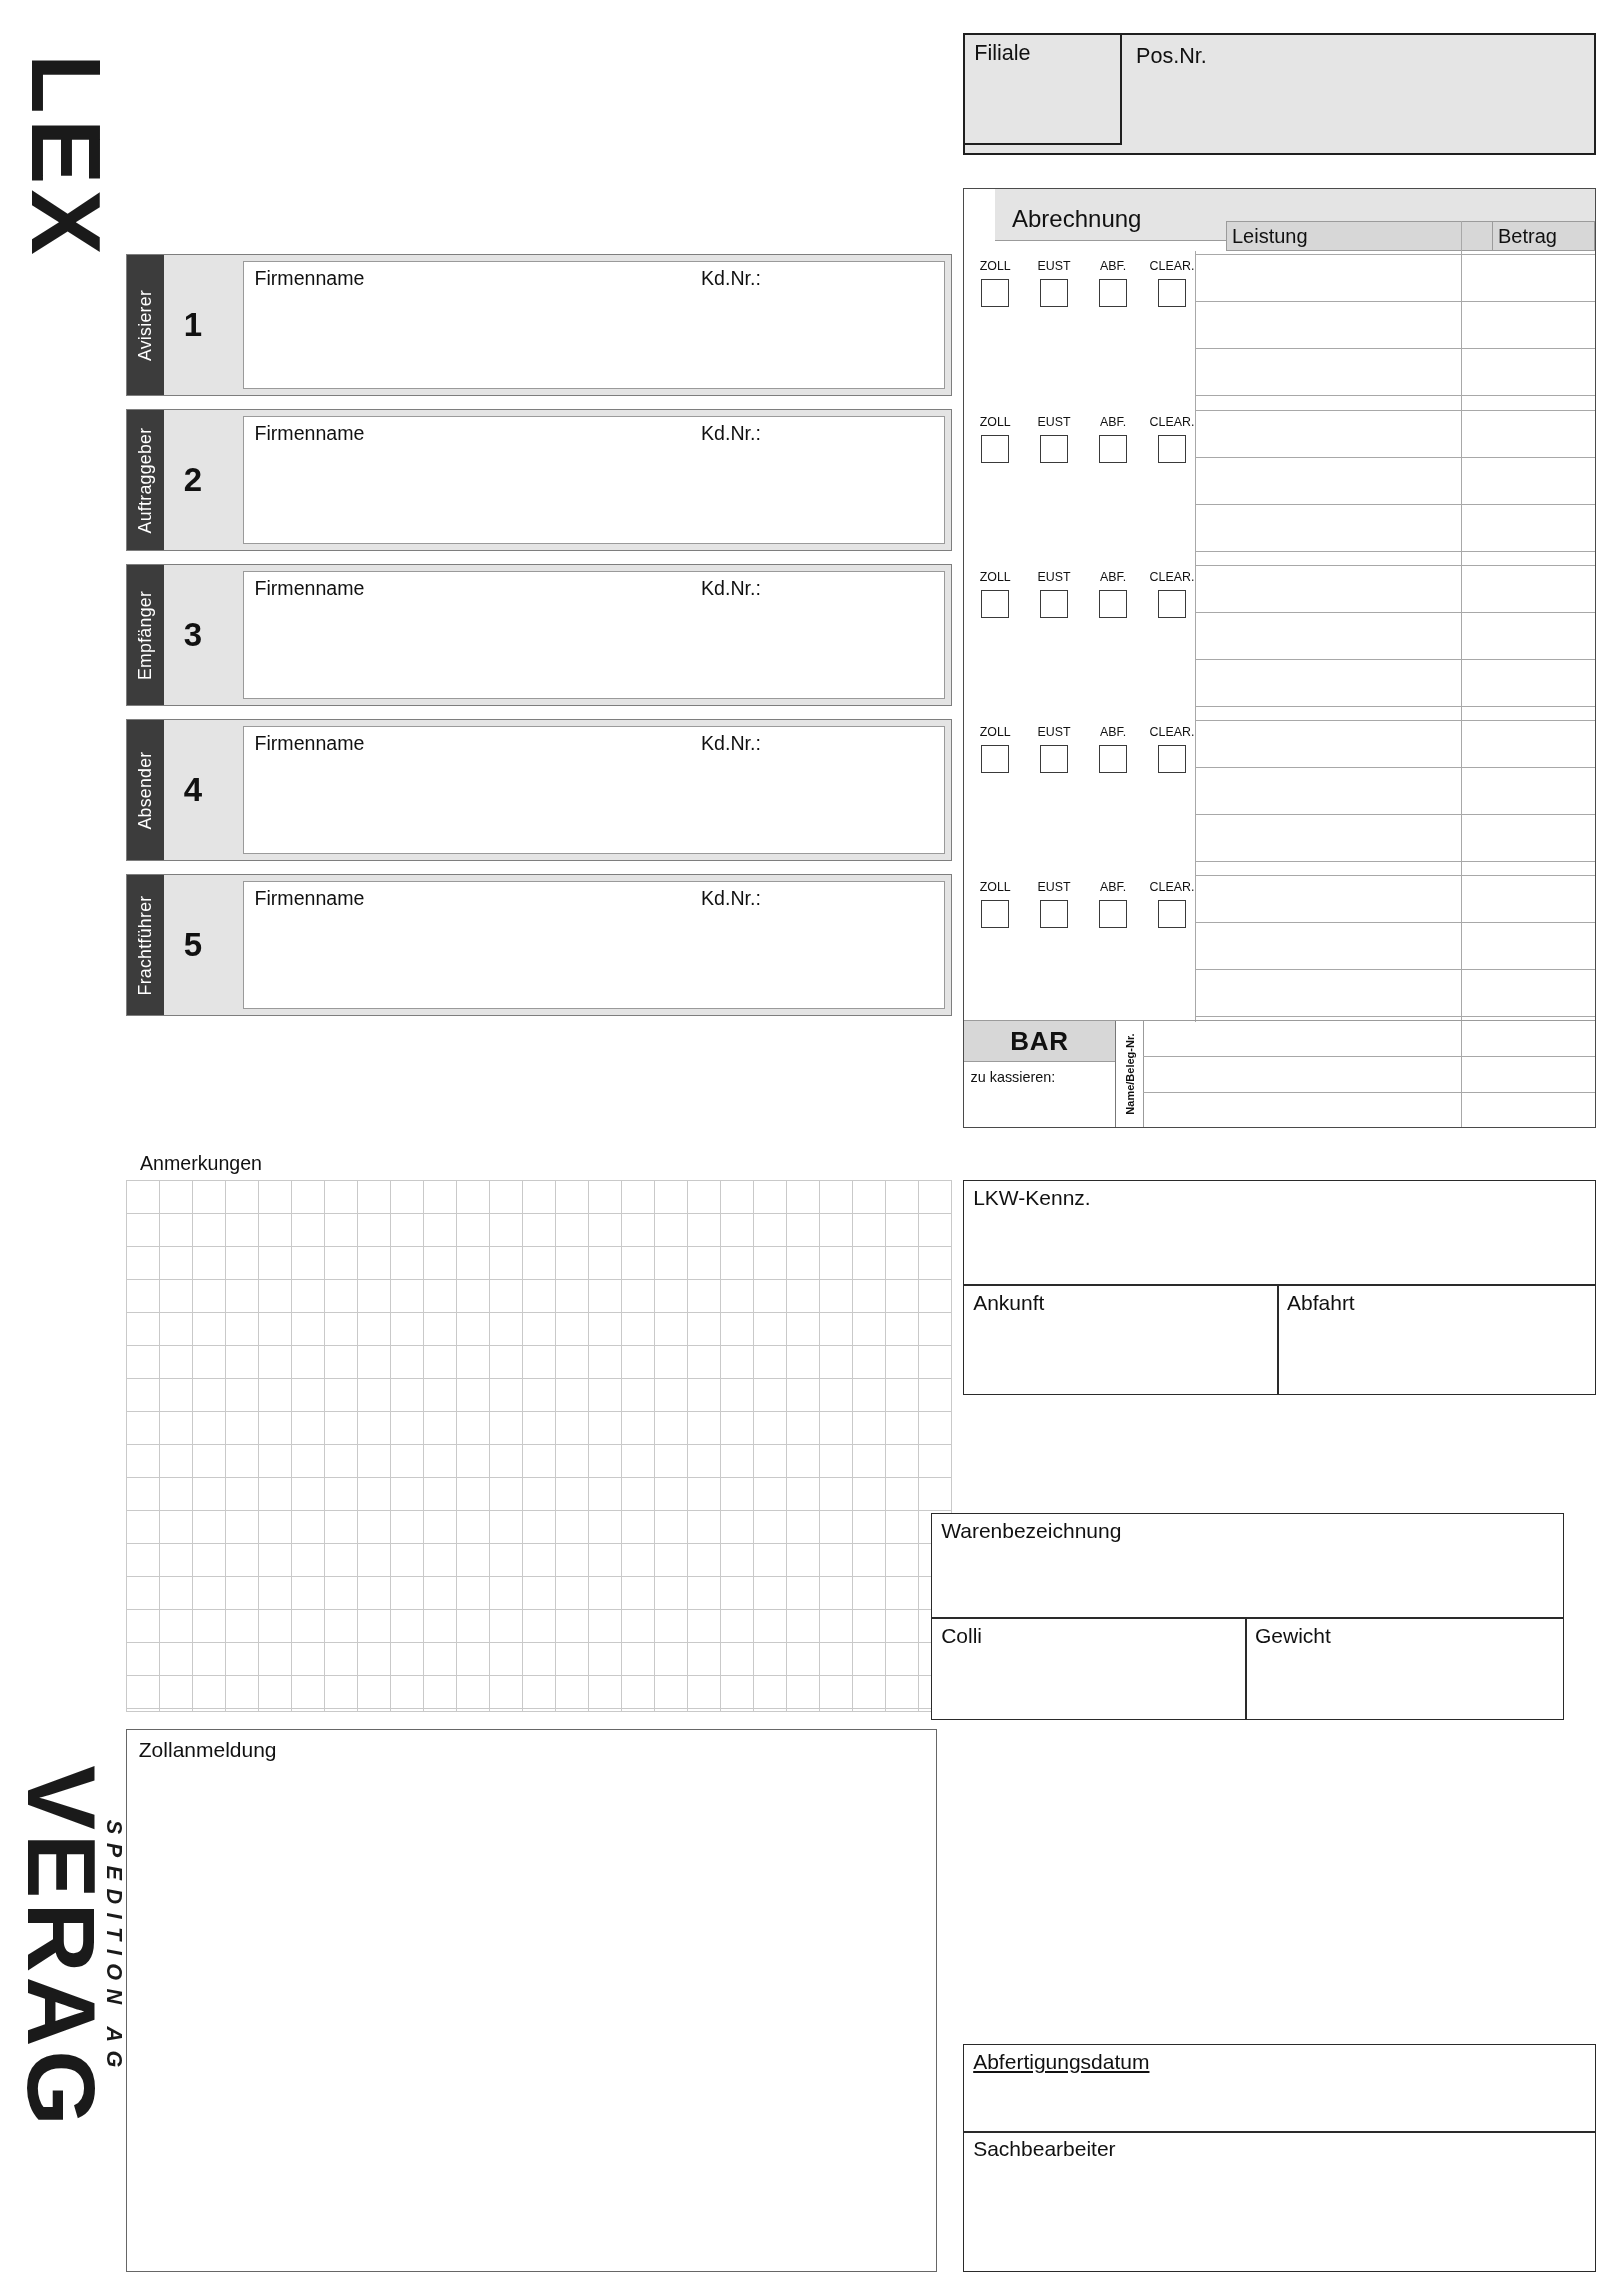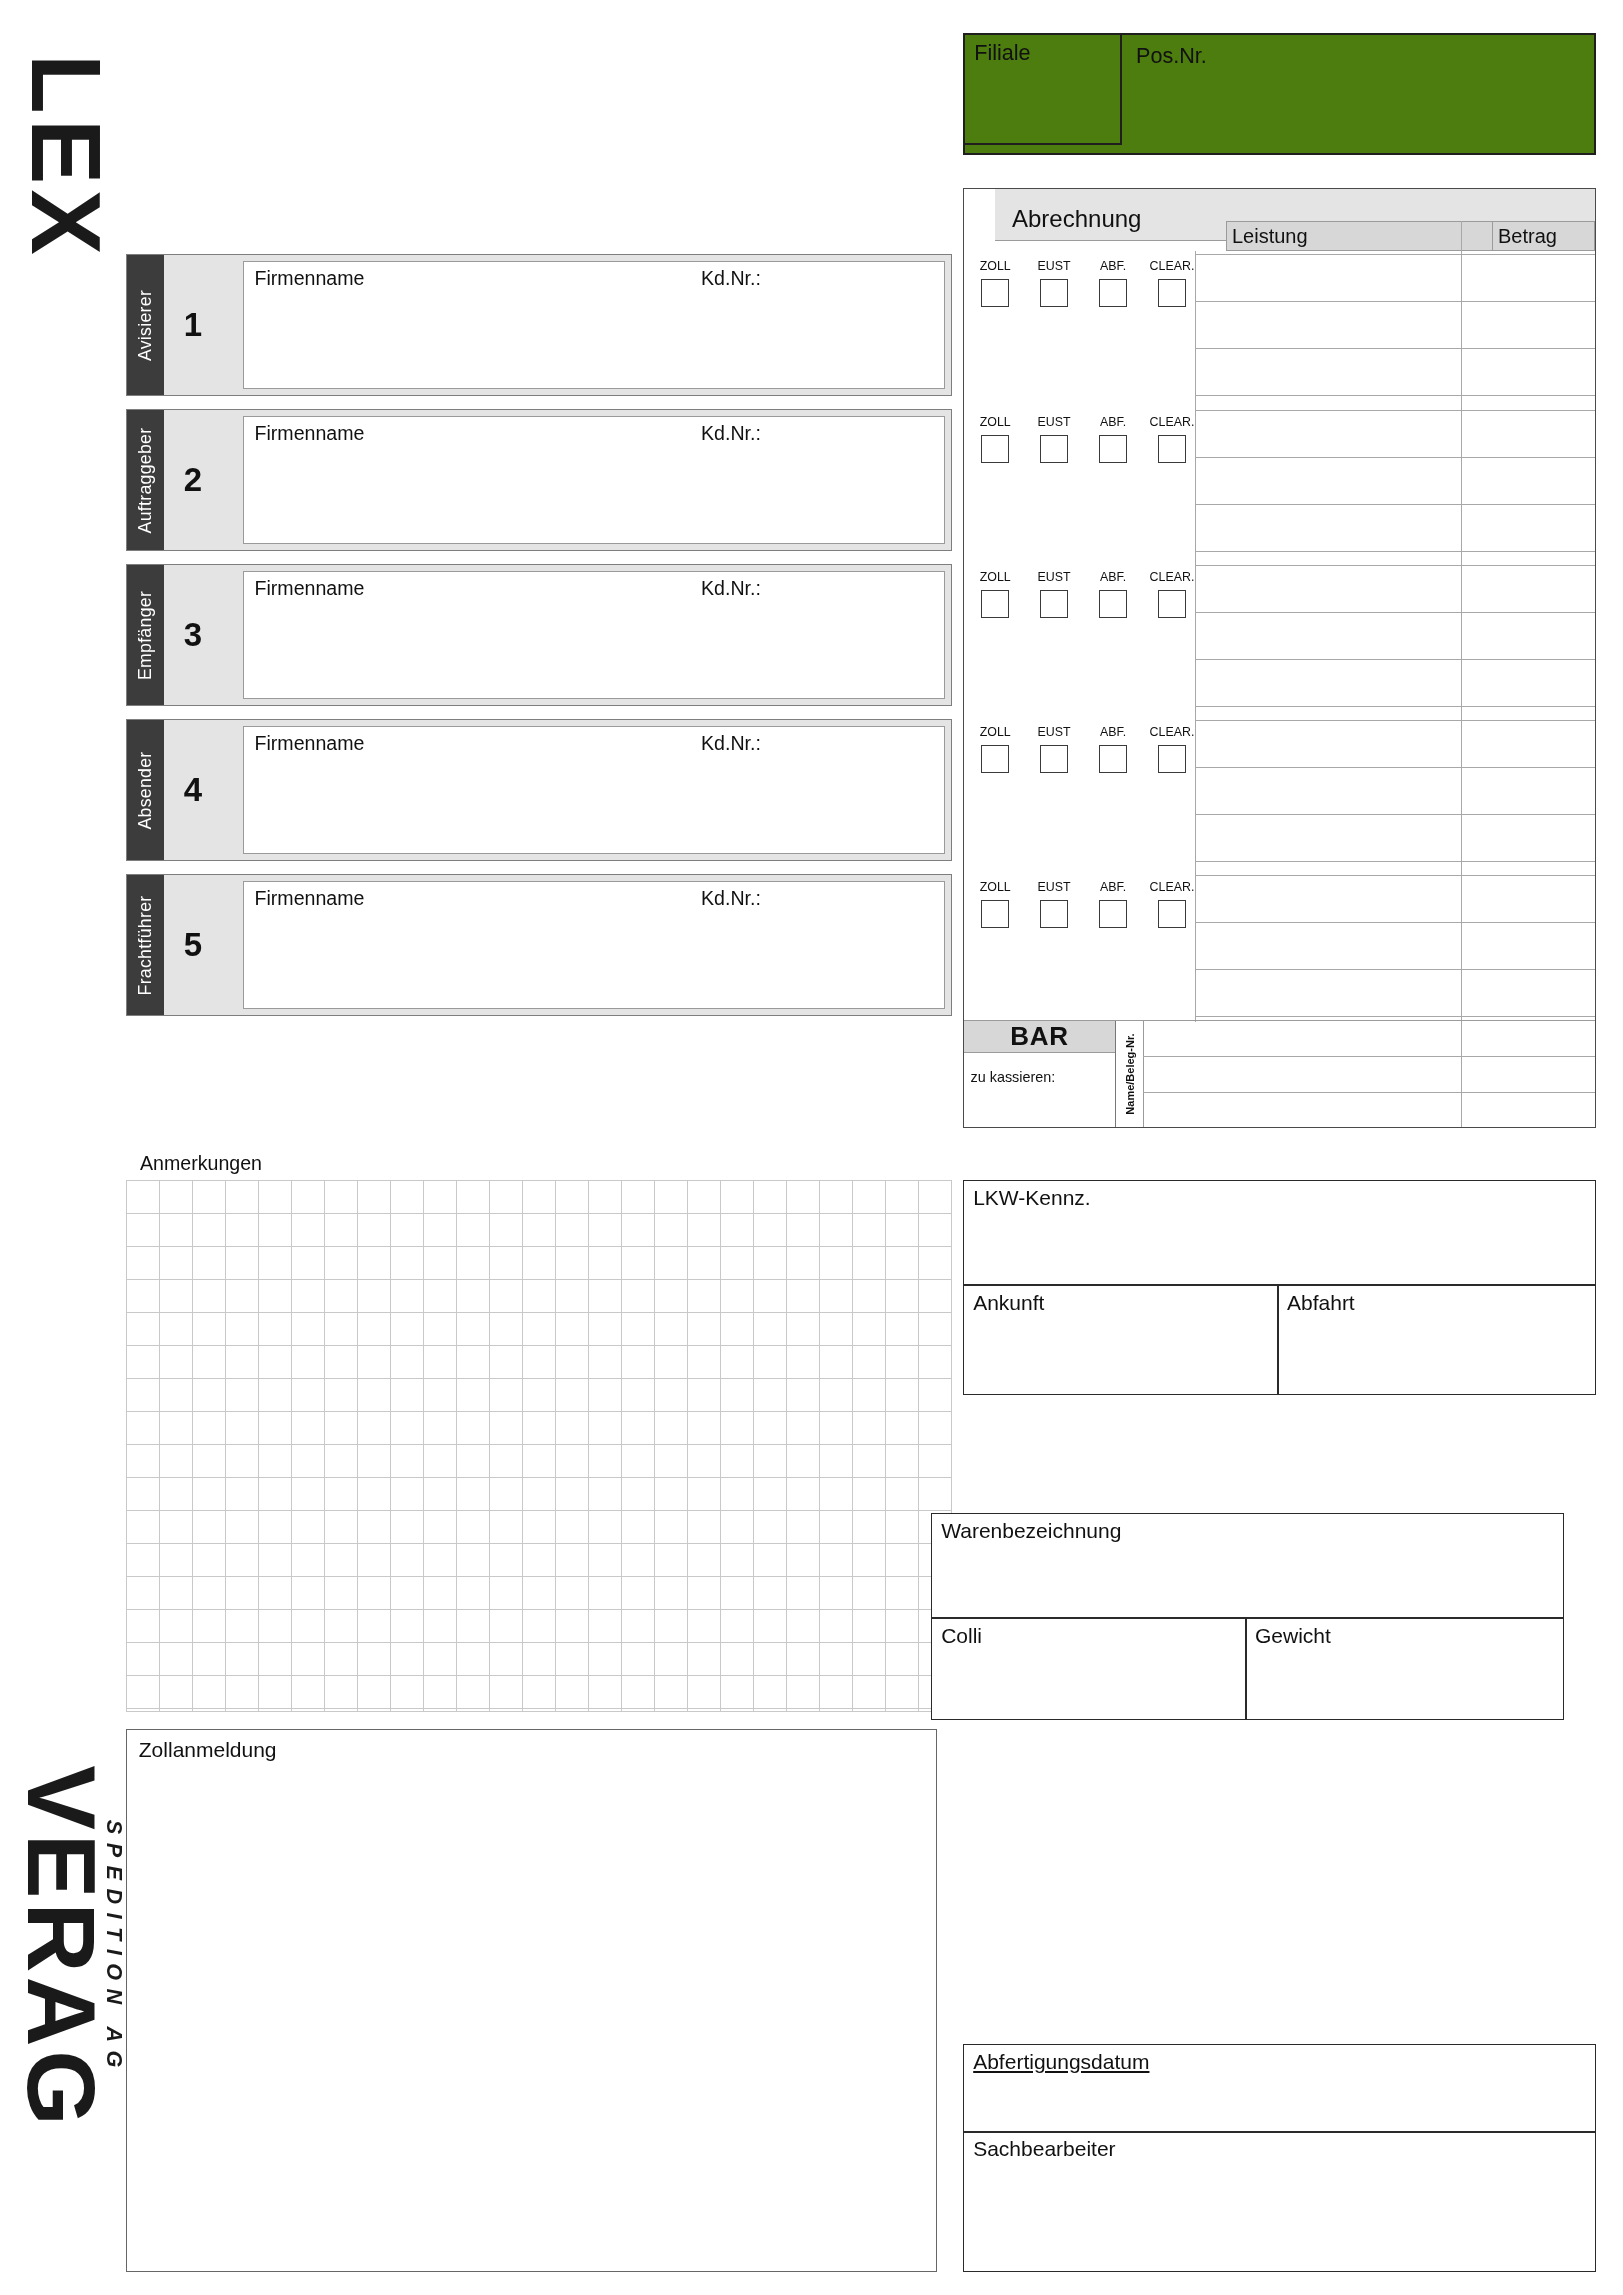--- a/index.html
+++ b/index.html
@@ -20,21 +20,21 @@
   .verag-sub span { font-size: 21.6px; font-weight: 700; font-style: italic; letter-spacing: 8.5px; color: #1a1a1a; }
 
   
   .top-panel { position: absolute; left: 126px; top: 41px; width: 819px; height: 114px; background: #e4e4e4; }
   .abfart-label { position: absolute; left: 59px; top: 8.5px; font-size: 28px; }
   .abfart-input { position: absolute; left: 40px; top: 39px; width: 567px; height: 67px; background: #fff; border: 0.7px solid #bdbdbd; }
   .tarifnr-label { position: absolute; left: 627px; top: 13px; font-size: 24px; }
   .tarifnr-input { position: absolute; left: 624px; top: 39px; width: 186px; height: 63px; background: #fff; border: 0.7px solid #bdbdbd; }
 
   
-  .filiale-box { position: absolute; left: 963px; top: 33px; width: 633px; height: 122px; border: 2px solid #1f1f1f; background: #4d7c0f; }
+  .filiale-box { position: absolute; left: 963px; top: 33px; width: 633px; height: 122px; border: 2px solid #1f1f1f; background: #e5e5e5; }
   .filiale-cell { position: absolute; left: 0; top: 0; width: 157px; height: 110px; border-right: 2px solid #1f1f1f; border-bottom: 2px solid #1f1f1f; }
   .filiale-cell .lbl { position: absolute; left: 9.2px; top: 5.2px; font-size: 21.6px; }
   .posnr-label { position: absolute; left: 171px; top: 7.9px; font-size: 21.6px; }
 
   
   .abr { position: absolute; left: 963px; top: 188px; width: 633px; height: 940px; border: 1.6px solid #4a4a4a; background: #fff; }
   .abr-head { position: absolute; left: 0; top: 0; right: 0; height: 52px; background: #e4e4e4; border-bottom: 1.3px solid #9b9b9b; margin-left: 31px; }
   .abr-title { position: absolute; left: 17px; top: 15.7px; font-size: 24px; }
   .col-head { position: absolute; top: 32px; height: 30px; background: #d7d7d7; border: 1.3px solid #9b9b9b; font-size: 20px; display: flex; align-items: center; padding-left: 5px; }
   .col-head.leistung { left: 231px; width: 267px; }
@@ -47,21 +47,21 @@
   .sec-line { position: absolute; left: 231px; right: 0; height: 1.3px; background: #a8a8a8; }
   .sec-line.l0 { top: 0; } .sec-line.l1 { top: 47px; } .sec-line.l2 { top: 94px; } .sec-line.l3 { top: 141px; }
   .cb { position: absolute; top: 5.2px; width: 48px; text-align: center; }
   .cb:nth-child(1) { left: 7.2px; } .cb:nth-child(2) { left: 66px; }
   .cb:nth-child(3) { left: 125px; } .cb:nth-child(4) { left: 184px; }
   .cb-label { display: block; font-size: 12.4px; }
   .cb-box { width: 27.5px; height: 27.5px; border: 1.6px solid #3a3a3a; background: #fff; margin: 5.9px auto 0; }
 
   .bar-block { position: absolute; left: 0; right: 0; bottom: 0; height: 107px; border-top: 1.3px solid #9b9b9b; }
   .bar-cell { position: absolute; left: 0; top: 0; bottom: 0; width: 152px; border-right: 1.3px solid #777; }
-  .bar-head { height: 32px; background: #d7d7d7; border-bottom: 1.3px solid #9b9b9b; display: flex; align-items: center; justify-content: center; font-size: 26px; font-weight: 700; letter-spacing: 0.7px; }
+  .bar-head { height: 41px; background: #d7d7d7; border-bottom: 1.3px solid #9b9b9b; display: flex; align-items: center; justify-content: center; font-size: 26px; font-weight: 700; letter-spacing: 0.7px; }
   .zu-kass { position: absolute; left: 6.5px; top: 48px; font-size: 14.4px; }
   .nb-col { position: absolute; left: 152px; top: 0; bottom: 0; width: 27.5px; border-right: 1.3px solid #9b9b9b; display: flex; align-items: center; justify-content: center; }
   .nb-col span { transform: rotate(-90deg); white-space: nowrap; font-size: 11px; font-weight: 700; }
   .bar-line { position: absolute; left: 179px; right: 0; height: 1.3px; background: #a8a8a8; }
   .bar-line.b1 { top: 35px; } .bar-line.b2 { top: 71px; }
 
   
   .party-rows { position: absolute; left: 126px; top: 254px; width: 826px; height: 766px; }
   .party-row { position: absolute; left: 0; width: 826px; height: 142px; border: 1.6px solid #7e7e7e; background: #e4e4e4; }
   .role-bar { position: absolute; left: 0; top: 0; bottom: 0; width: 37px; background: #3c3c3c; display: flex; align-items: center; justify-content: center; }

